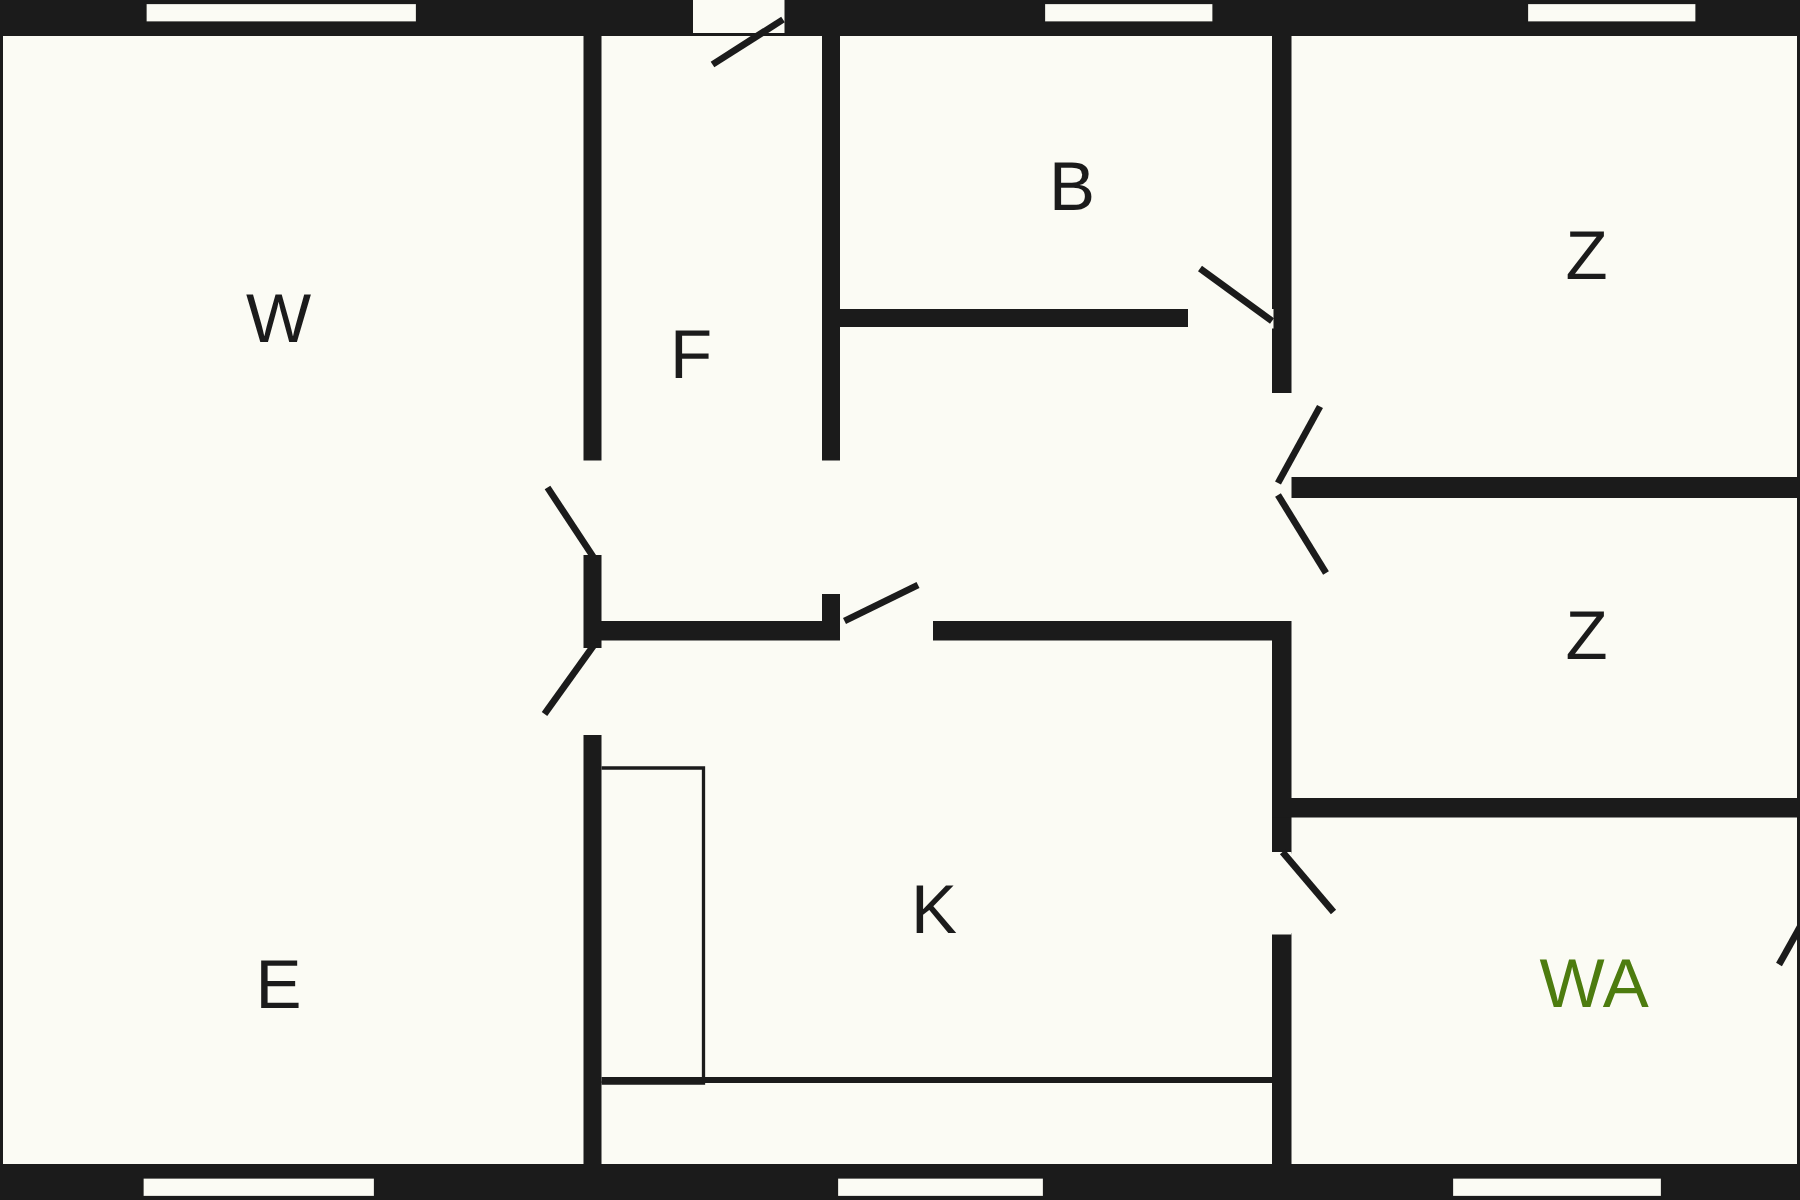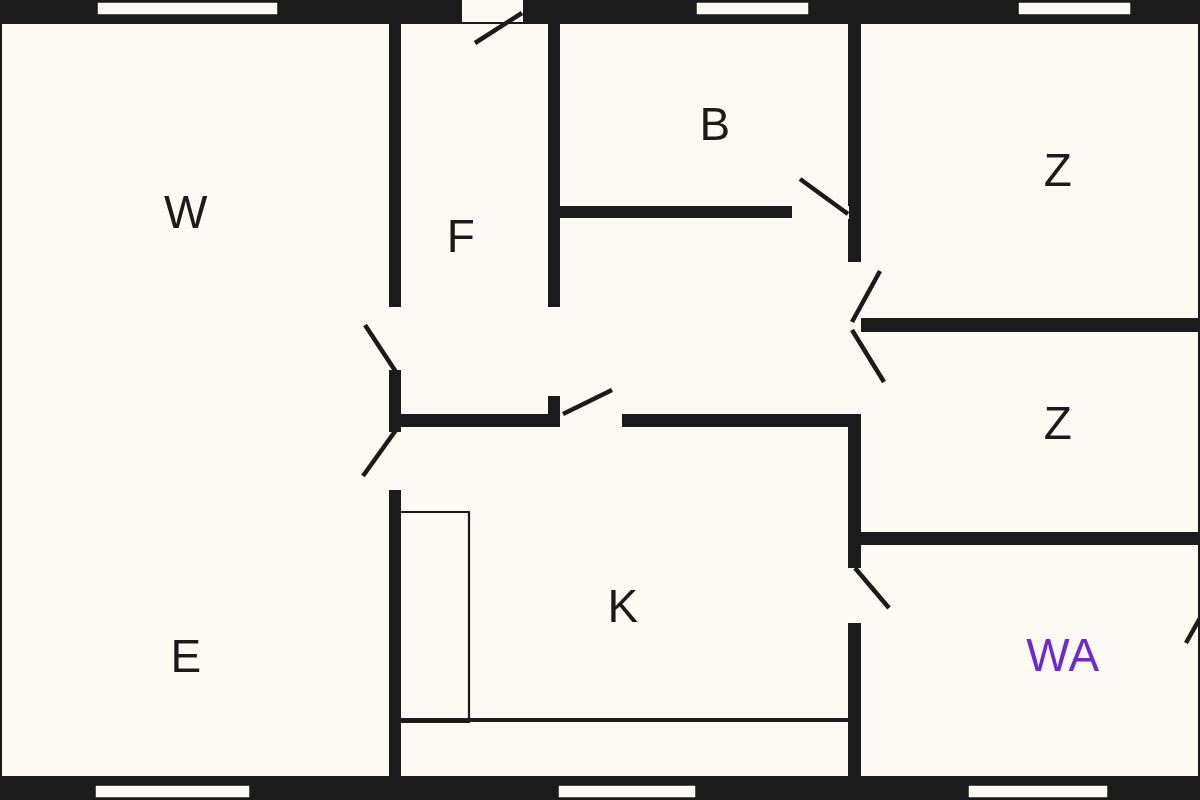--- a/index.html
+++ b/index.html
@@ -105,16 +105,16 @@
   </svg>
 
   <div id="labels-layer">
       <div class="room-label" style="left: 186px; top: 212px; color: rgb(27, 27, 27);">W</div>
       <div class="room-label" style="left: 461px; top: 236px; color: rgb(27, 27, 27);">F</div>
       <div class="room-label" style="left: 715px; top: 124px; color: rgb(27, 27, 27);">B</div>
       <div class="room-label" style="left: 1058px; top: 170px; color: rgb(27, 27, 27);">Z</div>
       <div class="room-label" style="left: 1058px; top: 423px; color: rgb(27, 27, 27);">Z</div>
       <div class="room-label" style="left: 186px; top: 656px; color: rgb(27, 27, 27);">E</div>
       <div class="room-label" style="left: 623px; top: 606px; color: rgb(27, 27, 27);">K</div>
-      <div class="room-label" style="left: 1063px; top: 655px; color: #6d28d9;">WA</div>
+      <div class="room-label" style="left: 1063px; top: 655px; color: #4d7c0f;">WA</div>
     </div>
 
 </div>
 
 </body></html>

